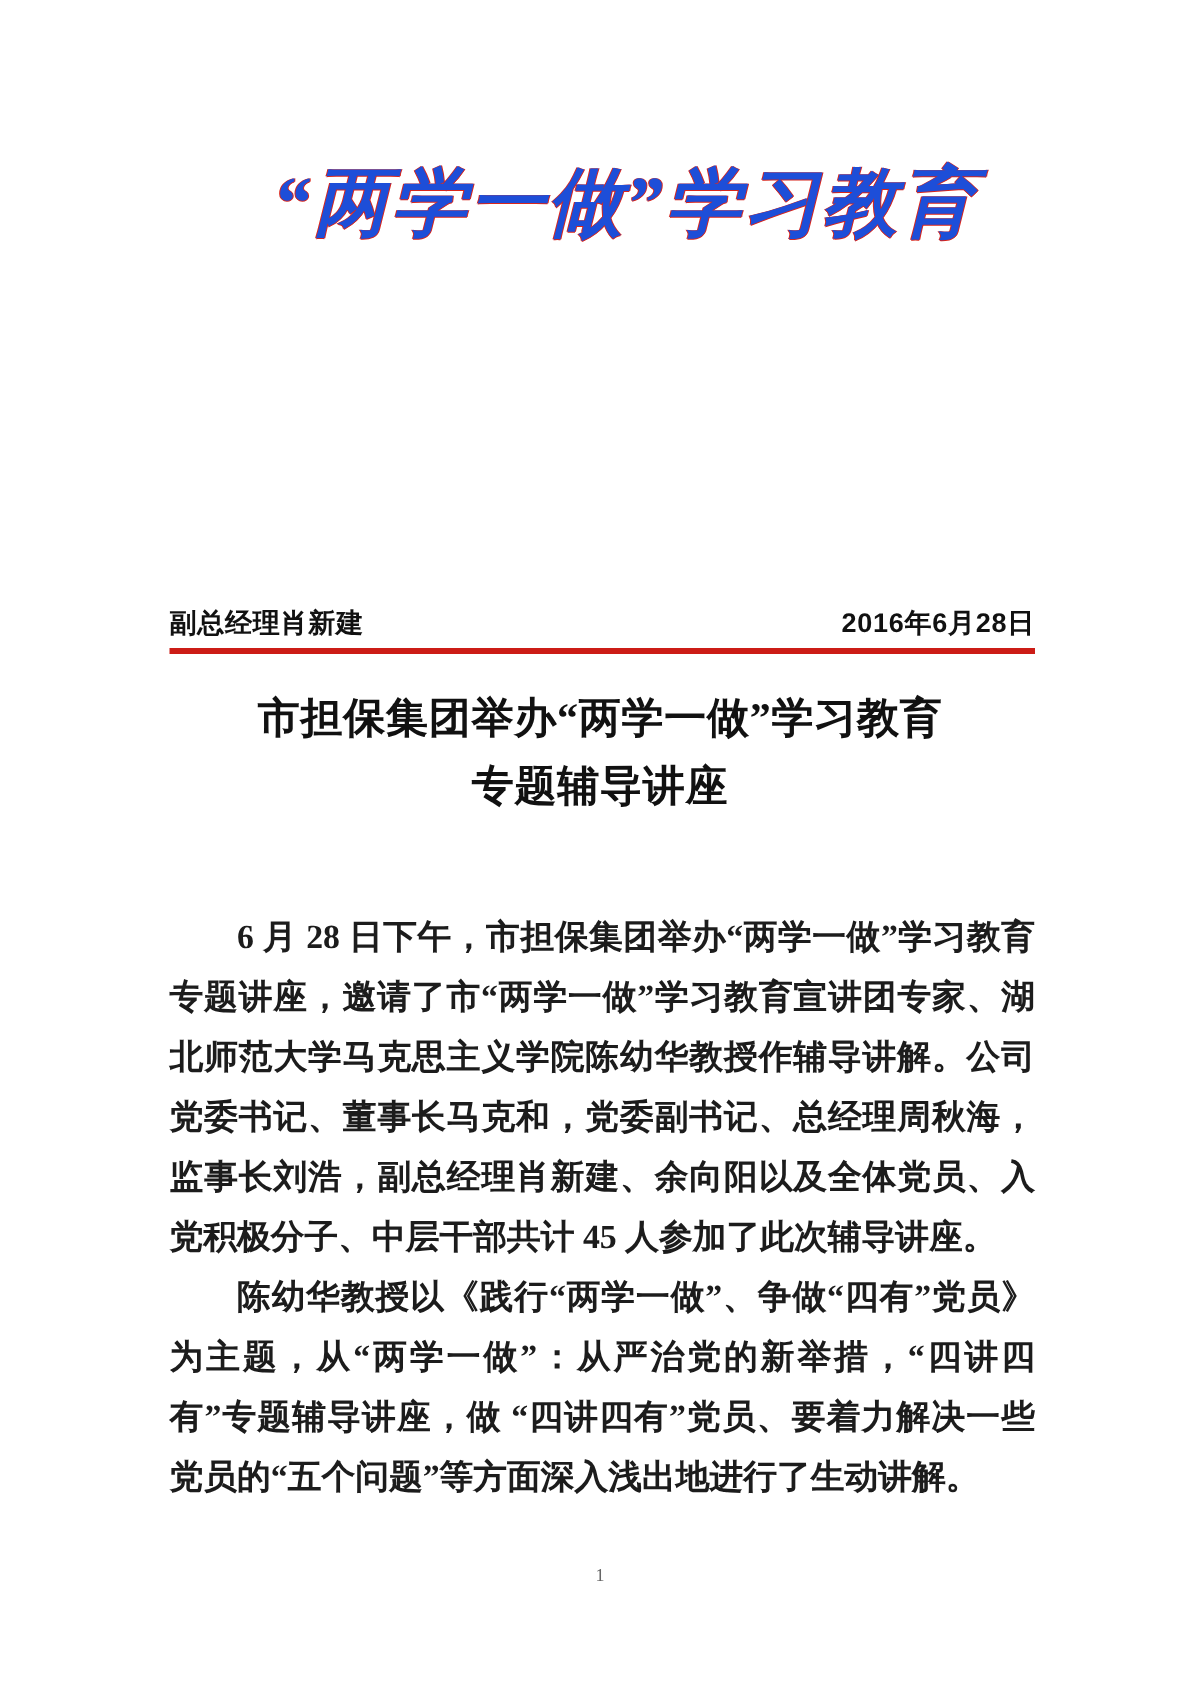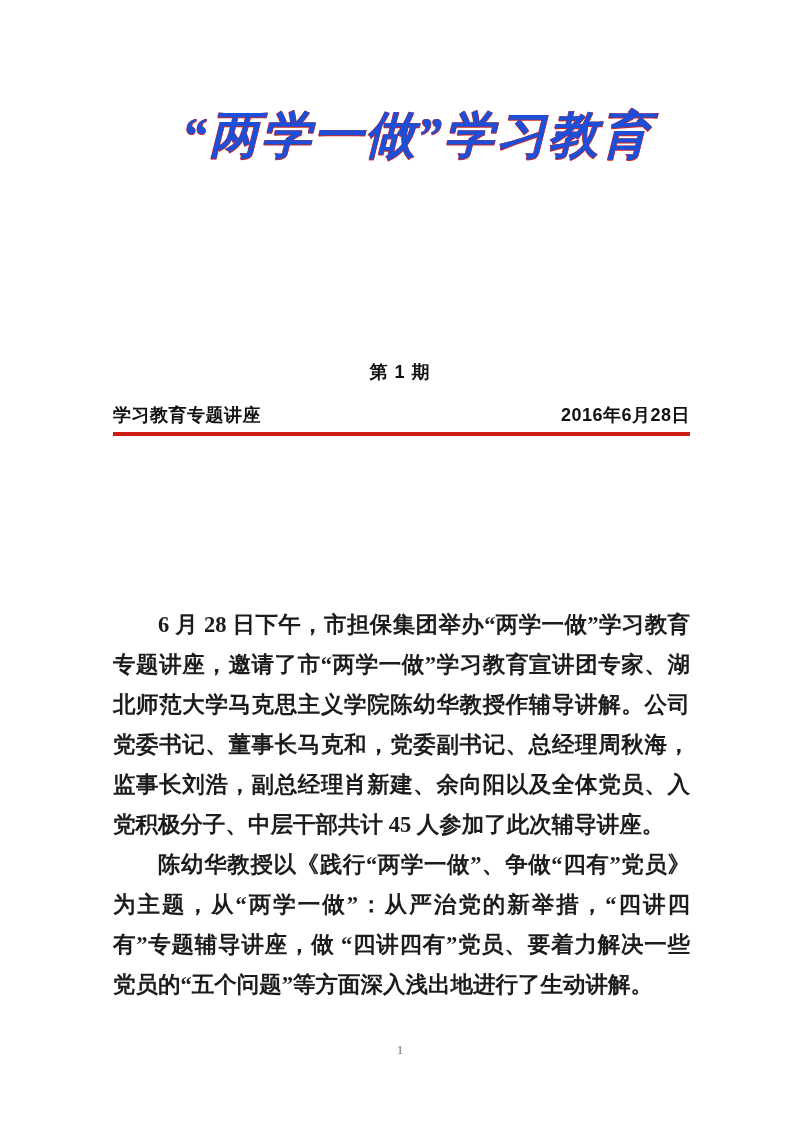--- a/index.html
+++ b/index.html
@@ -149,29 +149,32 @@
   }
 </style>
 </head>
 <body>
 
 <div class="page">
 
   <div class="masthead-title">“两学一做”学习教育</div>
 
 
-  <div class="issue-line">第 1 期</div>
 
   <div class="meta-row">
-    <span class="dept">学习教育专题讲座</span>
+    <span class="dept">副总经理肖新建</span>
     <span class="date">2016年6月28日</span>
   </div>
 
   <div class="red-rule"></div>
 
+  <div class="headline">
+    <div>市担保集团举办“两学一做”学习教育</div>
+    <div>专题辅导讲座</div>
+  </div>
 
   <div class="body-copy">
     <p>6 月 28 日下午，市担保集团举办“两学一做”学习教育专题讲座，邀请了市“两学一做”学习教育宣讲团专家、湖北师范大学马克思主义学院陈幼华教授作辅导讲解。公司党委书记、董事长马克和，党委副书记、总经理周秋海，监事长刘浩，副总经理肖新建、余向阳以及全体党员、入党积极分子、中层干部共计 45 人参加了此次辅导讲座。</p>
     <p>陈幼华教授以《践行“两学一做”、争做“四有”党员》为主题，从“两学一做”：从严治党的新举措，“四讲四有”专题辅导讲座，做 “四讲四有”党员、要着力解决一些党员的“五个问题”等方面深入浅出地进行了生动讲解。</p>
   </div>
 
   <div class="page-number">1</div>
 
 </div>
 

